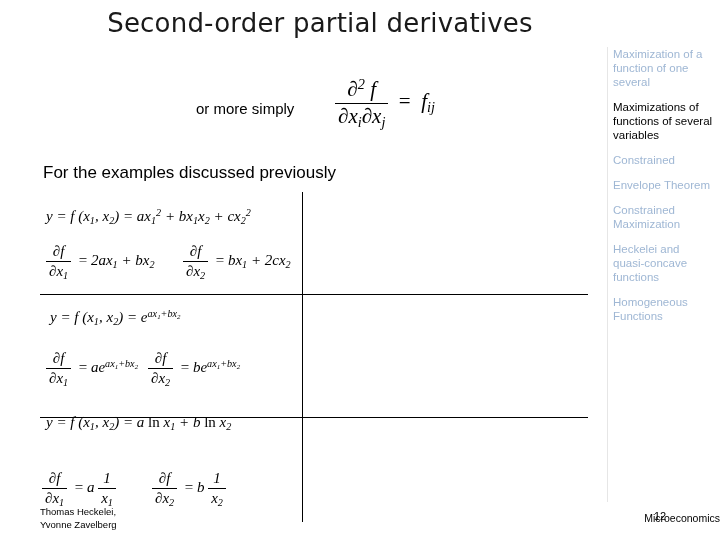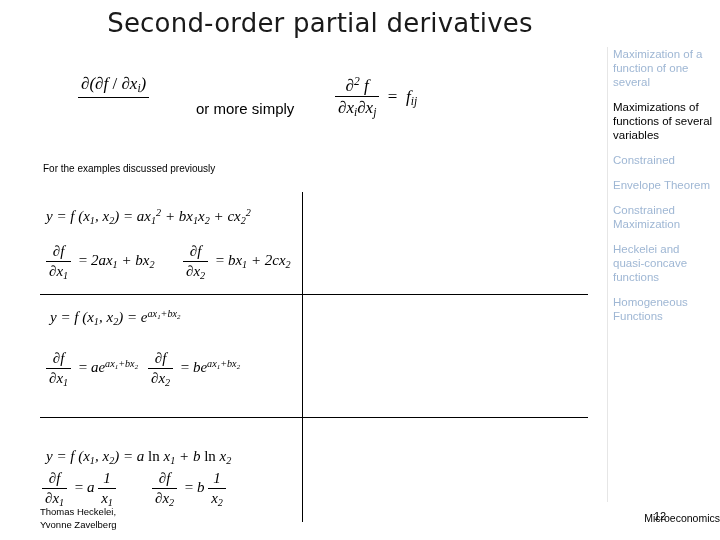--- a/index.html
+++ b/index.html
@@ -102,28 +102,28 @@
     left: 196px;
     top: 100px;
     font-size: 15px;
     font-family: "Liberation Sans", sans-serif;
     color: #000;
   }
   .eq-right {
     position: absolute;
     left: 335px;
     top: 76px;
-    font-size: 17px;
+    font-size: 21px;
   }
   
   .subhead {
     position: absolute;
     left: 43px;
     top: 163px;
-    font-size: 10px;
+    font-size: 17px;
     font-family: "Liberation Sans", sans-serif;
     color: #000;
   }
   
   .hrule {
     position: absolute;
     height: 1px;
     background: #000;
   }
   .vrule {
@@ -176,21 +176,20 @@
     <div class="nav-item active">Maximizations of functions of several variables</div>
     <div class="nav-item">Constrained</div>
     <div class="nav-item">Envelope Theorem</div>
     <div class="nav-item">Constrained Maximization</div>
     <div class="nav-item">Heckelei and quasi-concave functions</div>
     <div class="nav-item">Homogeneous Functions</div>
   </div>
 
   <div class="eq-left math">
     <span class="frac">
-      <span class="num">∂(∂<span>f</span> <span class="up">/</span> ∂x<sub>i</sub>)</span>
     </span>
   </div>
 
   <div class="eq-ormore">or more simply</div>
 
   <div class="eq-right math">
     <span class="frac">
       <span class="num">∂<sup>2</sup> f</span>
       <span class="den">∂x<sub>i</sub>∂x<sub>j</sub></span>
     </span>
@@ -222,21 +221,21 @@
   </div>
   <div class="blk math" style="left:46px; top:350px;">
     <span class="frac"><span class="num">∂f</span><span class="den">∂x<sub>1</sub></span></span>
     <span class="up">&nbsp;=&nbsp;</span>ae<sup>ax<sub>1</sub>+bx<sub>2</sub></sup>
   </div>
   <div class="blk math" style="left:148px; top:350px;">
     <span class="frac"><span class="num">∂f</span><span class="den">∂x<sub>2</sub></span></span>
     <span class="up">&nbsp;=&nbsp;</span>be<sup>ax<sub>1</sub>+bx<sub>2</sub></sup>
   </div>
 
-  <div class="blk math" style="left:46px; top:448px;">
+  <div class="blk math" style="left:46px; top:414px;">
     y = f (x<sub>1</sub>, x<sub>2</sub>) = a <span class="up">ln</span> x<sub>1</sub> + b <span class="up">ln</span> x<sub>2</sub>
   </div>
   <div class="blk math" style="left:42px; top:470px;">
     <span class="frac"><span class="num">∂f</span><span class="den">∂x<sub>1</sub></span></span>
     <span class="up">&nbsp;=&nbsp;</span>a
     <span class="frac"><span class="num">1</span><span class="den">x<sub>1</sub></span></span>
   </div>
   <div class="blk math" style="left:152px; top:470px;">
     <span class="frac"><span class="num">∂f</span><span class="den">∂x<sub>2</sub></span></span>
     <span class="up">&nbsp;=&nbsp;</span>b

